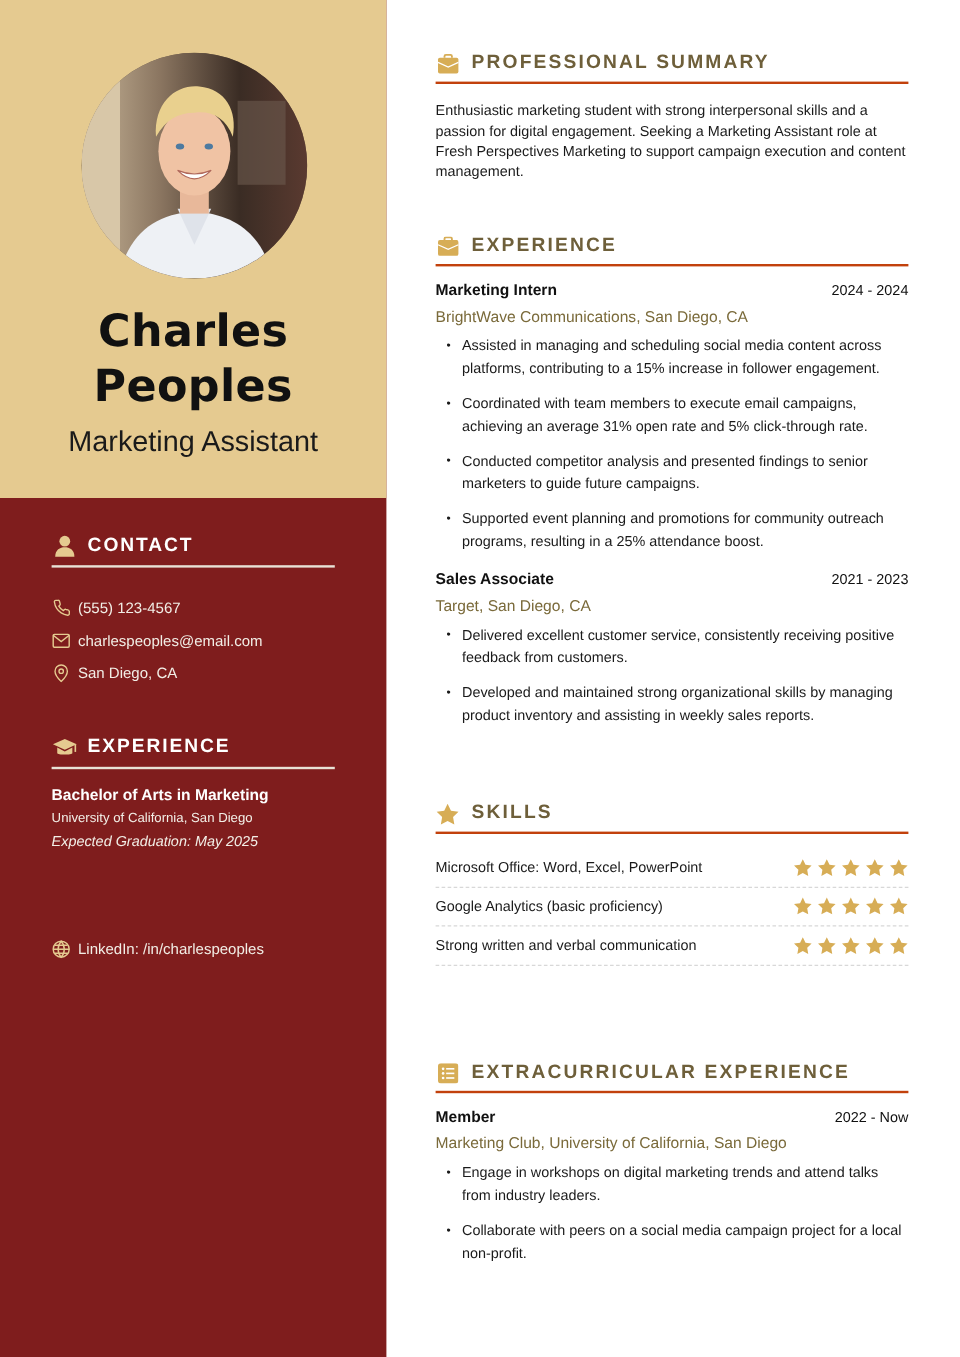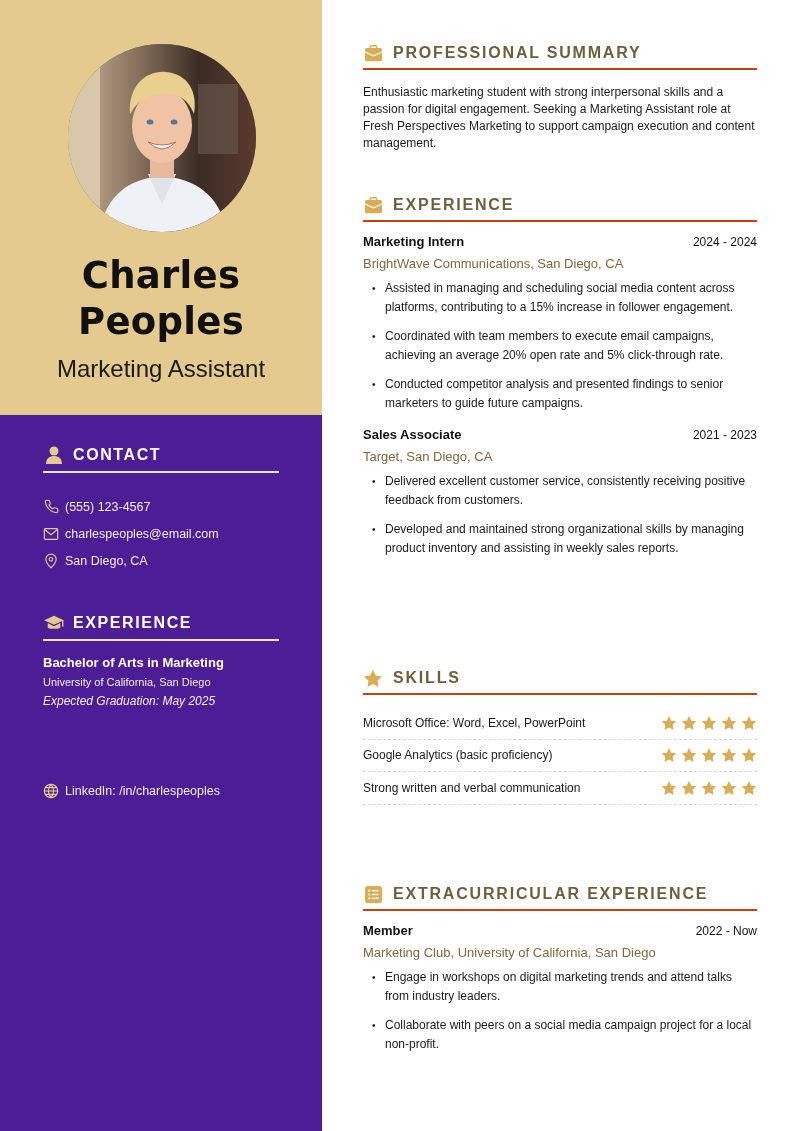--- a/index.html
+++ b/index.html
@@ -1,19 +1,19 @@
 <!DOCTYPE html>
 <html><head>
 <meta charset="utf-8">
 <style>
   * { box-sizing: border-box; margin: 0; padding: 0; }
   html, body { width: 800px; height: 1131px; background: #ffffff; overflow: hidden; }
   body { font-family: "Liberation Sans", "DejaVu Sans", sans-serif; color: #1a1a1a; position: relative; }
 
-  .sidebar { position: absolute; left: 0; top: 0; width: 322px; height: 1131px; background: #4c1d95; }
+  .sidebar { position: absolute; left: 0; top: 0; width: 322px; height: 1131px; background: #7f1d1d; }
   .sidebar-top { position: absolute; left: 0; top: 0; width: 322px; height: 415px; background: #e5ca90; }
   .photo { position: absolute; left: 68px; top: 44px; width: 188px; height: 188px; border-radius: 50%; overflow: hidden; background: #6b5a48; }
   .name { position: absolute; left: 0; width: 322px; text-align: center; font-weight: 700; font-size: 37px; line-height: 46px; color: #111; top: 253px; font-family: "DejaVu Sans", sans-serif; letter-spacing: 0.3px; }
   .role { position: absolute; left: 0; top: 355px; width: 322px; text-align: center; font-size: 24px; color: #1a1a1a; }
 
   .side-section { position: absolute; left: 43px; width: 236px; }
   .side-head { display: flex; align-items: center; height: 30px; border-bottom: 2px solid #e8e2d6; padding-bottom: 4px; }
   .side-head .ico { width: 22px; height: 22px; margin-right: 8px; display: flex; align-items: center; justify-content: center; }
   .side-head .ttl { color: #ffffff; font-weight: 700; font-size: 16px; letter-spacing: 1.6px; }
   .contact-row { display: flex; align-items: center; height: 27px; color: #f2eee6; font-size: 12.5px; }
@@ -175,22 +175,23 @@
   </div>
 
   <div class="job">
     <div class="job-top">
       <span class="job-title">Marketing Intern</span>
       <span class="job-dates">2024 - 2024</span>
     </div>
     <div class="job-org">BrightWave Communications, San Diego, CA</div>
     <ul class="bullets">
       <li>Assisted in managing and scheduling social media content across platforms, contributing to a 15% increase in follower engagement.</li>
-      <li>Coordinated with team members to execute email campaigns, achieving an average 20% open rate and 5% click-through rate.</li>
+      <li>Coordinated with team members to execute email campaigns, achieving an average 31% open rate and 5% click-through rate.</li>
       <li>Conducted competitor analysis and presented findings to senior marketers to guide future campaigns.</li>
+      <li>Supported event planning and promotions for community outreach programs, resulting in a 25% attendance boost.</li>
     </ul>
   </div>
 
   <div class="job" style="margin-top:14px;">
     <div class="job-top">
       <span class="job-title">Sales Associate</span>
       <span class="job-dates">2021 - 2023</span>
     </div>
     <div class="job-org">Target, San Diego, CA</div>
     <ul class="bullets">

